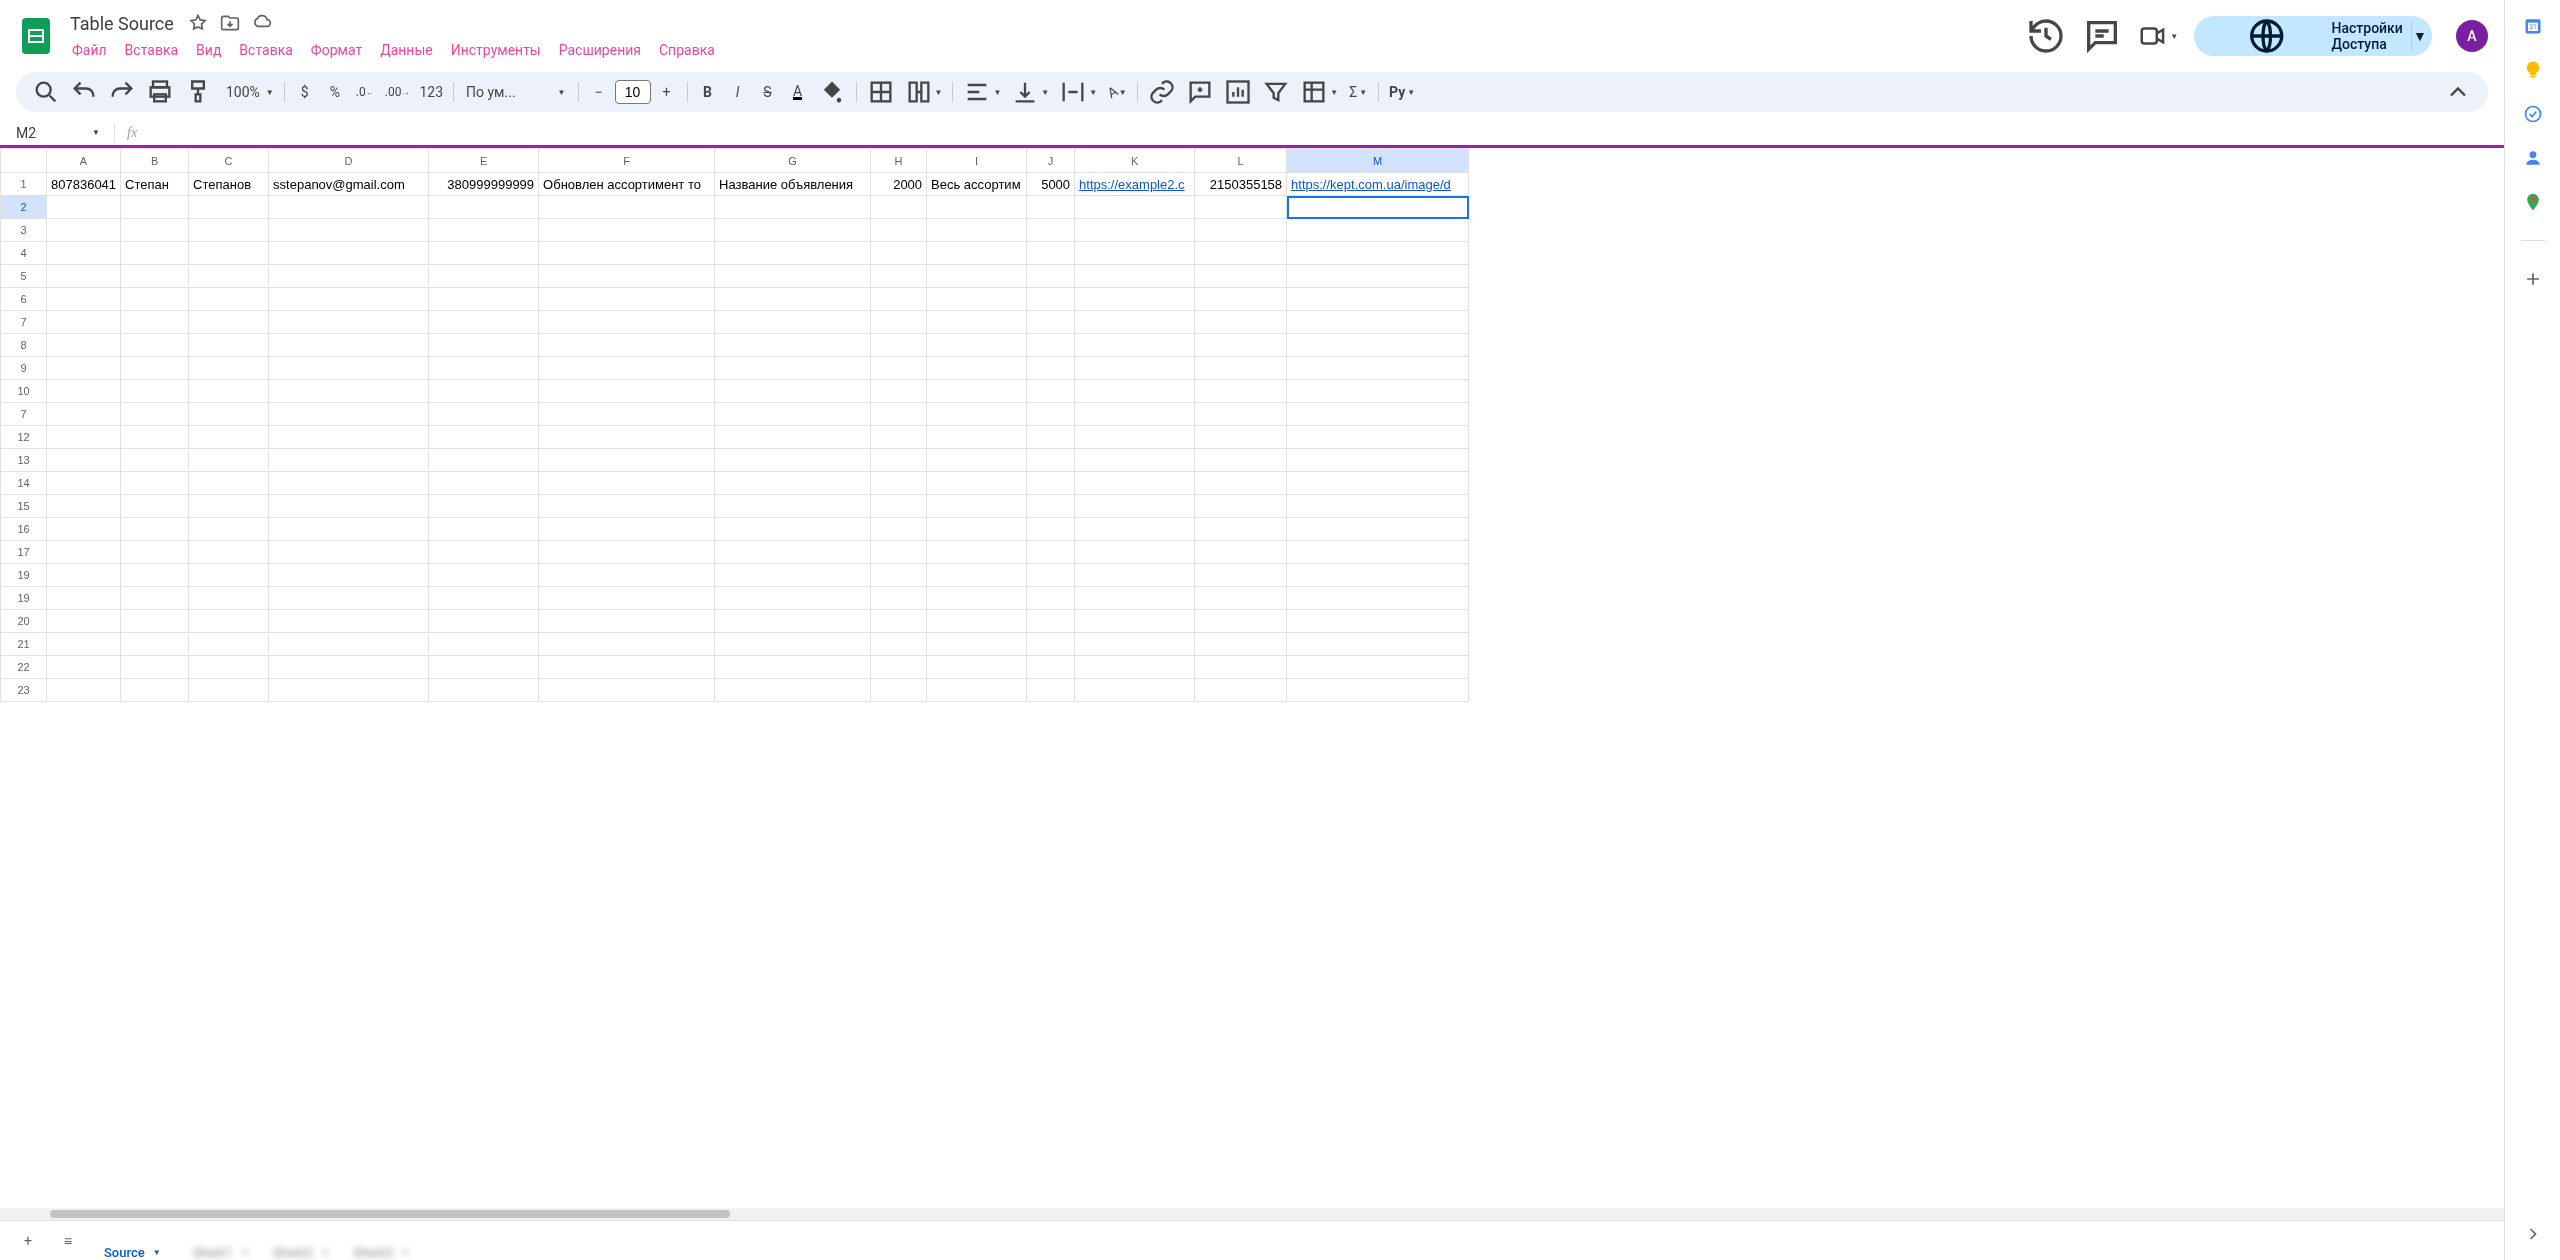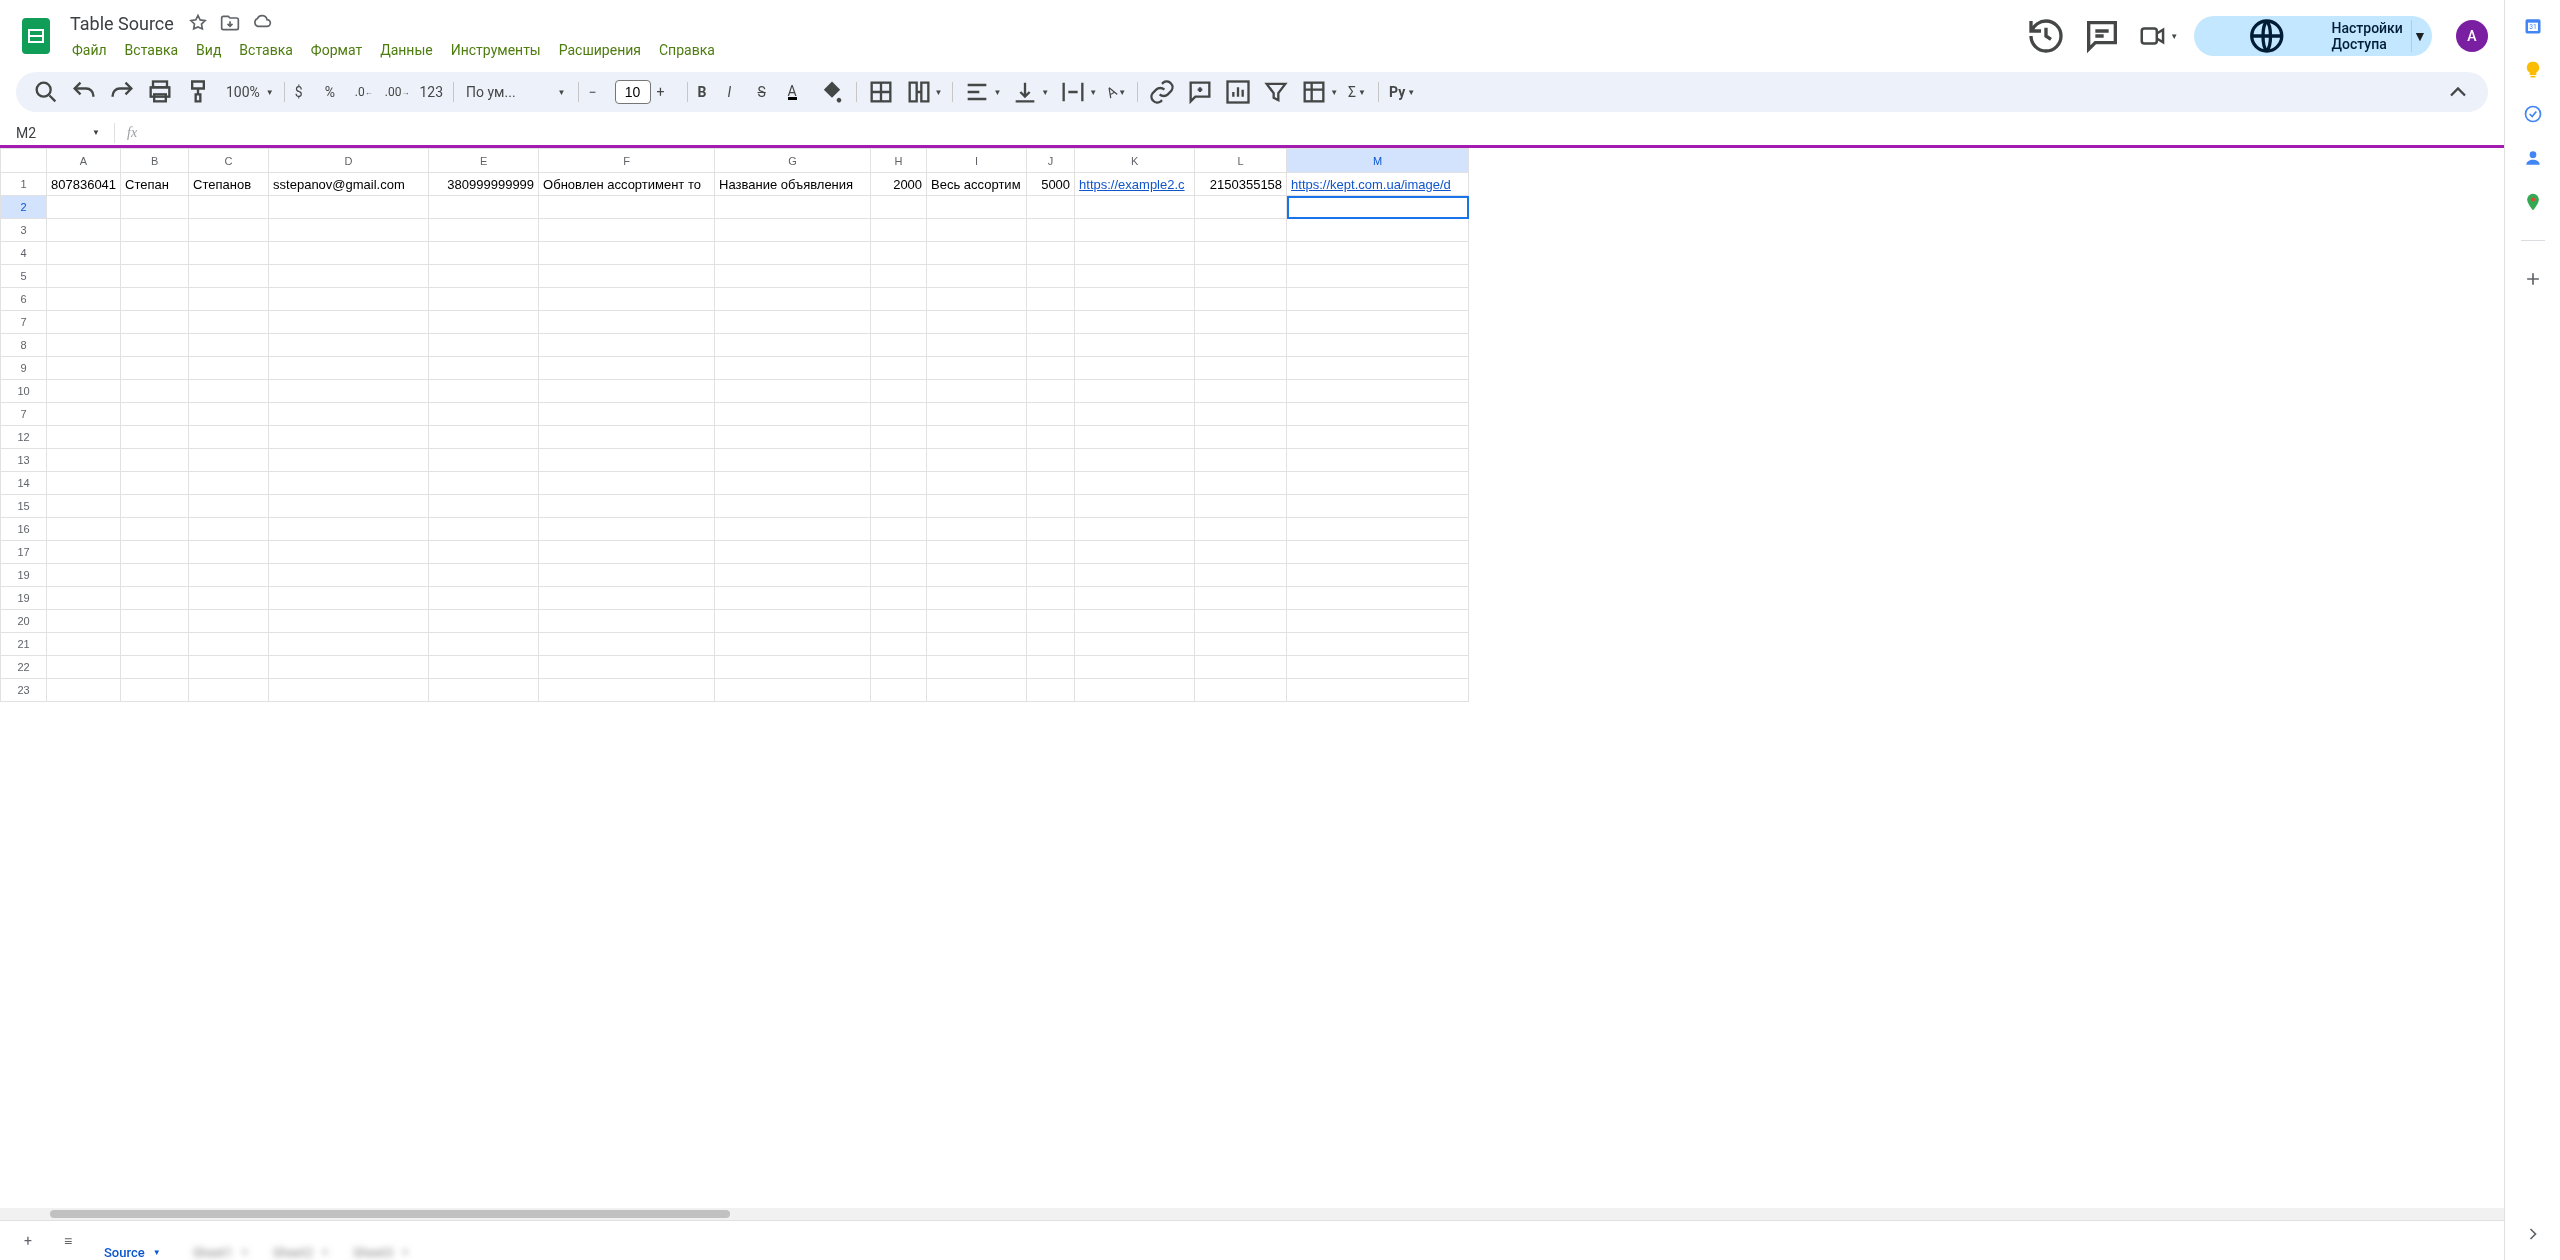--- a/index.html
+++ b/index.html
@@ -16,32 +16,32 @@
 .logo { width: 40px; height: 40px; display: flex; align-items: center; justify-content: center; margin-right: 8px; cursor: pointer; }
 .logo-box { width: 28px; height: 36px; background: #0f9d58; border-radius: 4px; position: relative; display:flex; align-items:center; justify-content:center; }
 .logo-box::after { content: ""; position: absolute; width: 16px; height: 14px; background-image: linear-gradient(#fff,#fff), linear-gradient(#fff,#fff), linear-gradient(#fff,#fff), linear-gradient(#fff,#fff); background-repeat: no-repeat; background-size: 16px 2px, 16px 2px, 2px 14px, 2px 14px; background-position: 0 0, 0 12px, 0 0, 14px 0; }
 .logo-box::before { content:""; position:absolute; width:12px; height:2px; background:#fff; top:50%; left:50%; transform:translate(-50%,-50%); }
 .title-area { flex: 1; display: flex; flex-direction: column; }
 .title-row { display: flex; align-items: center; gap: 8px; }
 .doc-title { font-size: 18px; color: #3c4043; padding: 2px 6px; border-radius: 4px; }
 .title-icons { display: flex; gap: 12px; color: #5f6368; }
 .title-icons .ticon { cursor: pointer; width: 20px; height: 20px; display:flex; align-items:center; justify-content:center; }
 .menubar { display: flex; gap: 2px; margin-top: 2px; }
-.menubar .menu-item { padding: 4px 8px; font-size: 14px; color: #4d7c0f; border-radius: 4px; cursor: pointer; }
+.menubar .menu-item { padding: 4px 8px; font-size: 14px; color: #ec4899; border-radius: 4px; cursor: pointer; }
 .header-right { display: flex; align-items: center; gap: 16px; }
 .hicon { width: 40px; height: 40px; display: flex; align-items: center; justify-content: center; border-radius: 50%; cursor: pointer; color: #444746; }
 .share-btn { display: flex; align-items: center; background: #c2e7ff; border-radius: 40px; height: 40px; padding: 0 4px 0 16px; cursor: pointer; gap: 8px; }
 .share-btn .lbl { font-size: 14px; font-weight: 500; color: #001d35; }
 .share-btn .drop { width: 32px; height: 32px; display: flex; align-items: center; justify-content: center; border-left: 1px solid rgba(0,0,0,0.1); }
 .avatar { width: 32px; height: 32px; border-radius: 50%; background: #7b1fa2; color: #fff; display: flex; align-items: center; justify-content: center; font-weight: 500; cursor: pointer; margin-left: 8px; }
 
 
 .toolbar-wrap { padding: 8px 16px; }
 .toolbar { background: #edf2fa; border-radius: 24px; height: 40px; display: flex; align-items: center; padding: 0 12px; gap: 2px; overflow:hidden; }
-.tbtn { min-width: 28px; height: 28px; padding: 0 4px; display: flex; align-items: center; border-radius: 4px; cursor: pointer; color: #444746; font-size: 14px; position:relative; }
+.tbtn { min-width: 28px; height: 28px; padding: 0 4px; display: flex; align-items: center; justify-content: center; border-radius: 4px; cursor: pointer; color: #444746; font-size: 14px; position:relative; }
 .tsep { width: 1px; height: 20px; background: #c7c7c7; margin: 0 4px; }
 .zoom-label { font-size: 14px; color: #444746; padding: 0 4px; }
 .font-sel { min-width: 70px; justify-content: center; padding: 0 6px; gap: 40px; }
 .fontsize-box { display: flex; align-items: center; gap: 2px; }
 .fontsize-input { width: 36px; height: 24px; border: 1px solid #747775; border-radius: 4px; text-align: center; font-size: 14px; background: #fff; }
 .collapse-btn { margin-left: auto; }
 
 
 .fx-row { display: flex; align-items: center; height: 28px; border-bottom: 3px solid #a21caf; padding-left: 8px; }
 .name-box { display: flex; align-items: center; width: 100px; height: 24px; padding: 0 8px; font-size: 14px; color: #3c4043; cursor: pointer; justify-content: space-between; }

